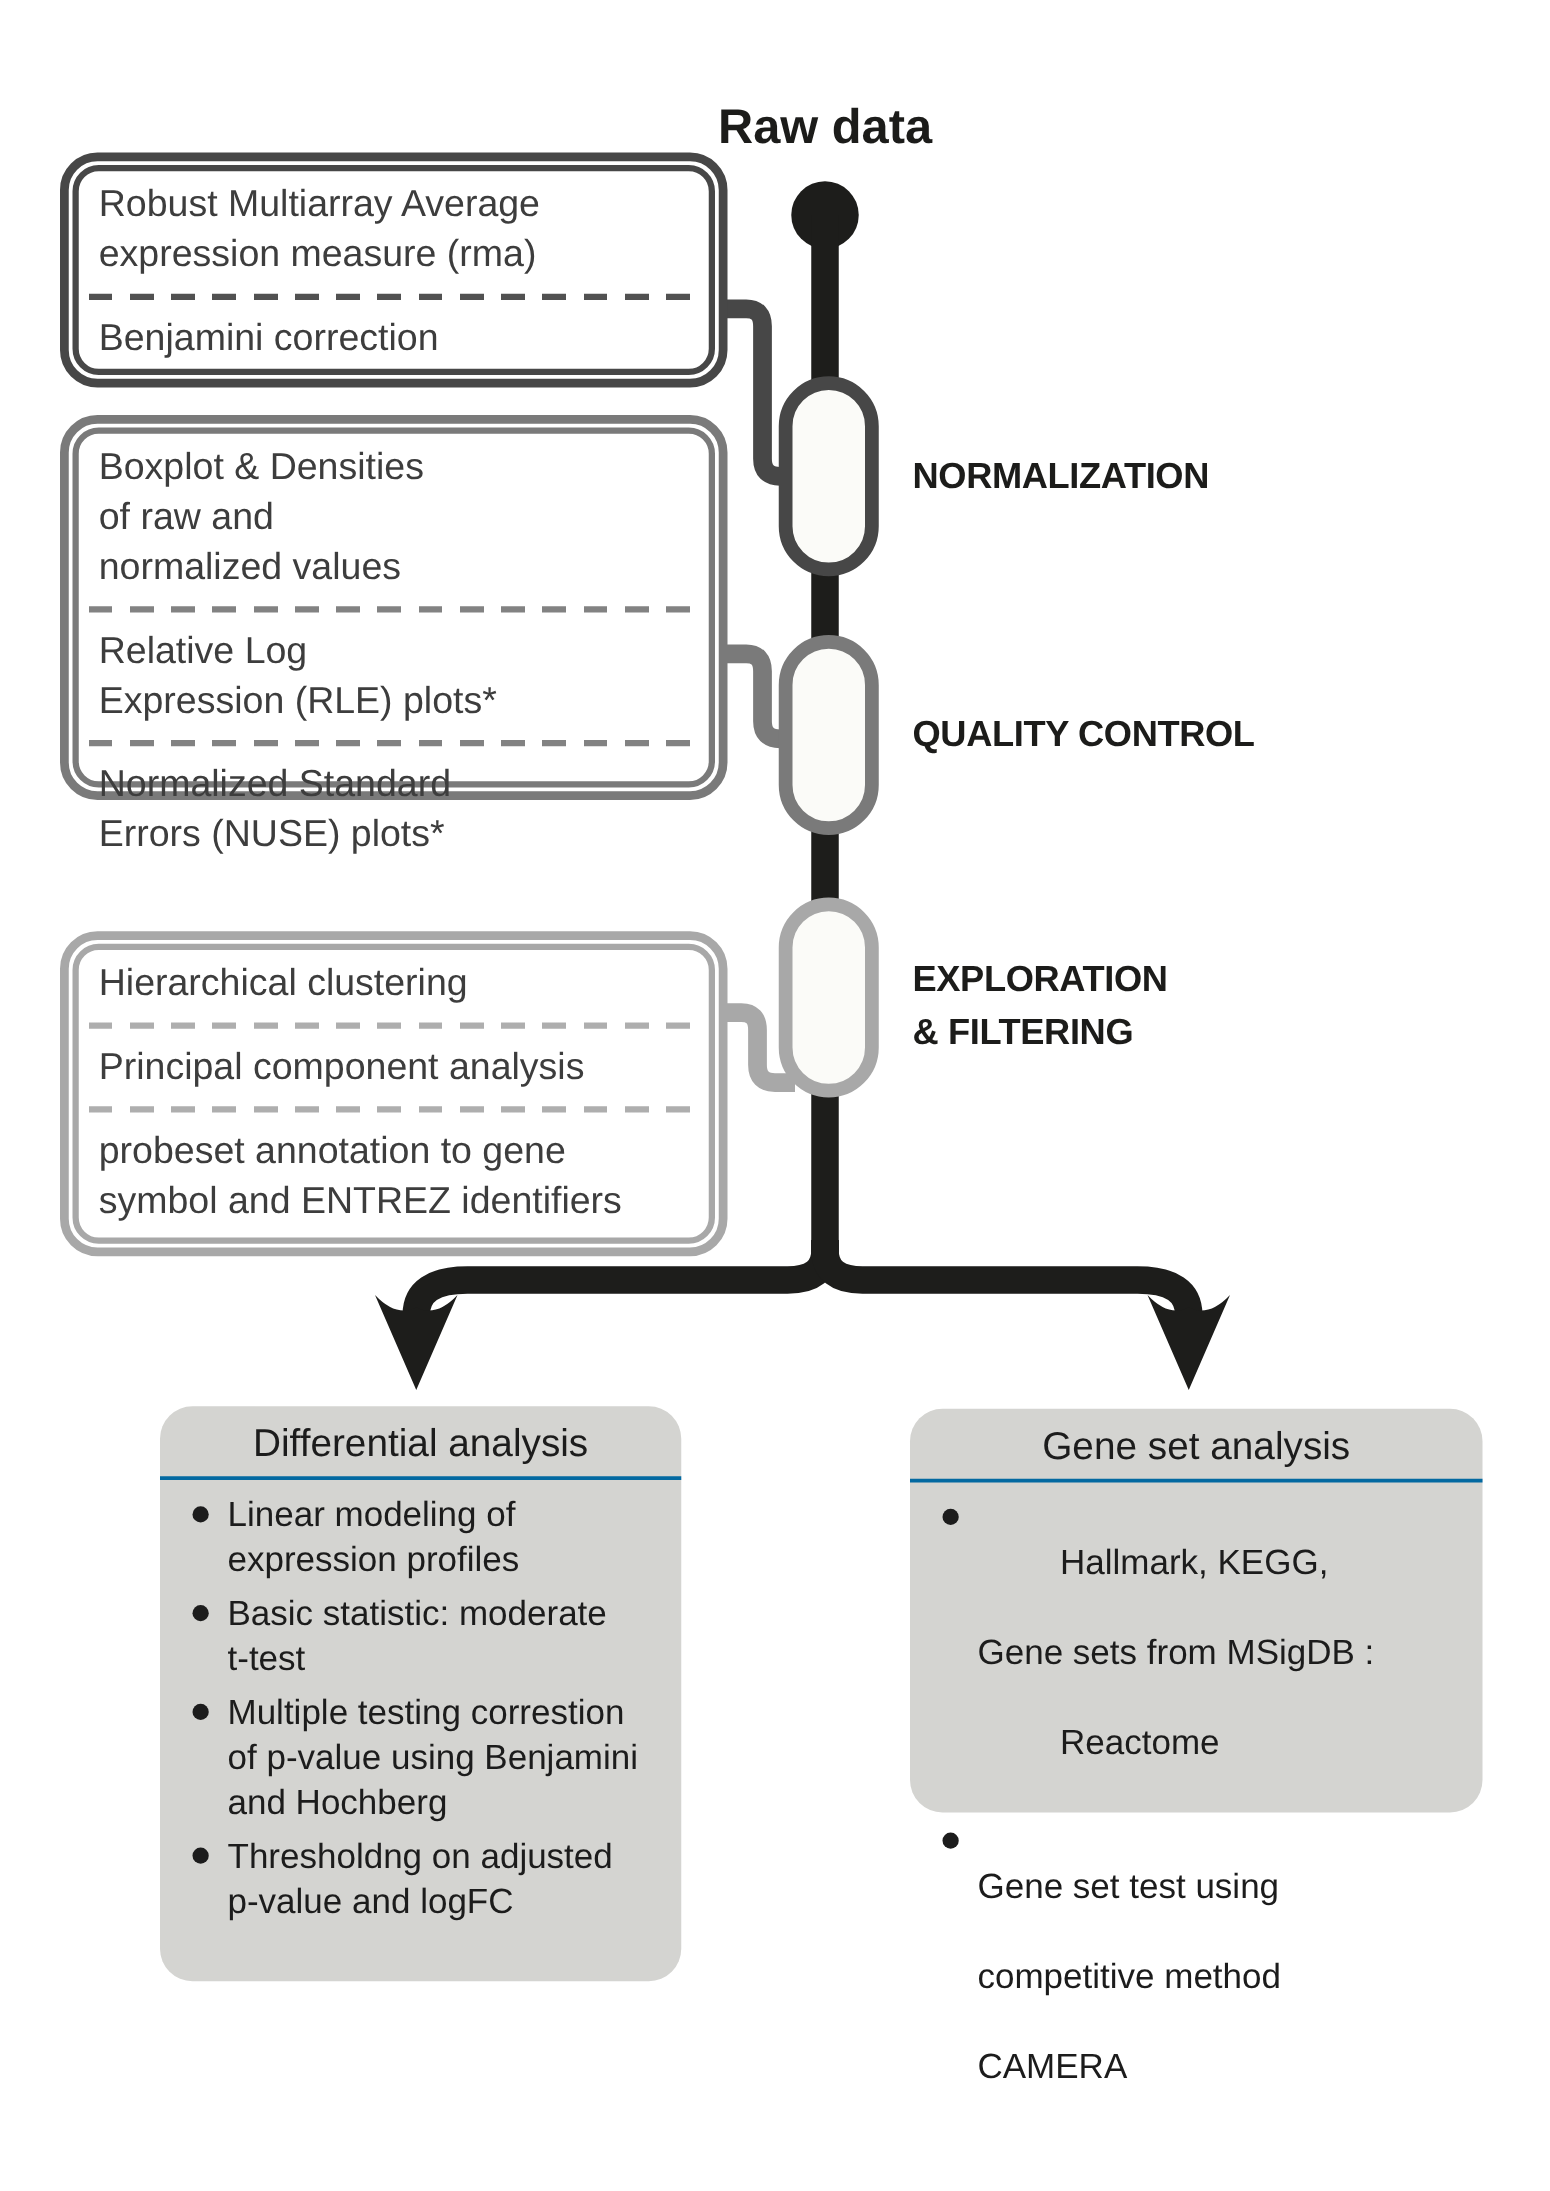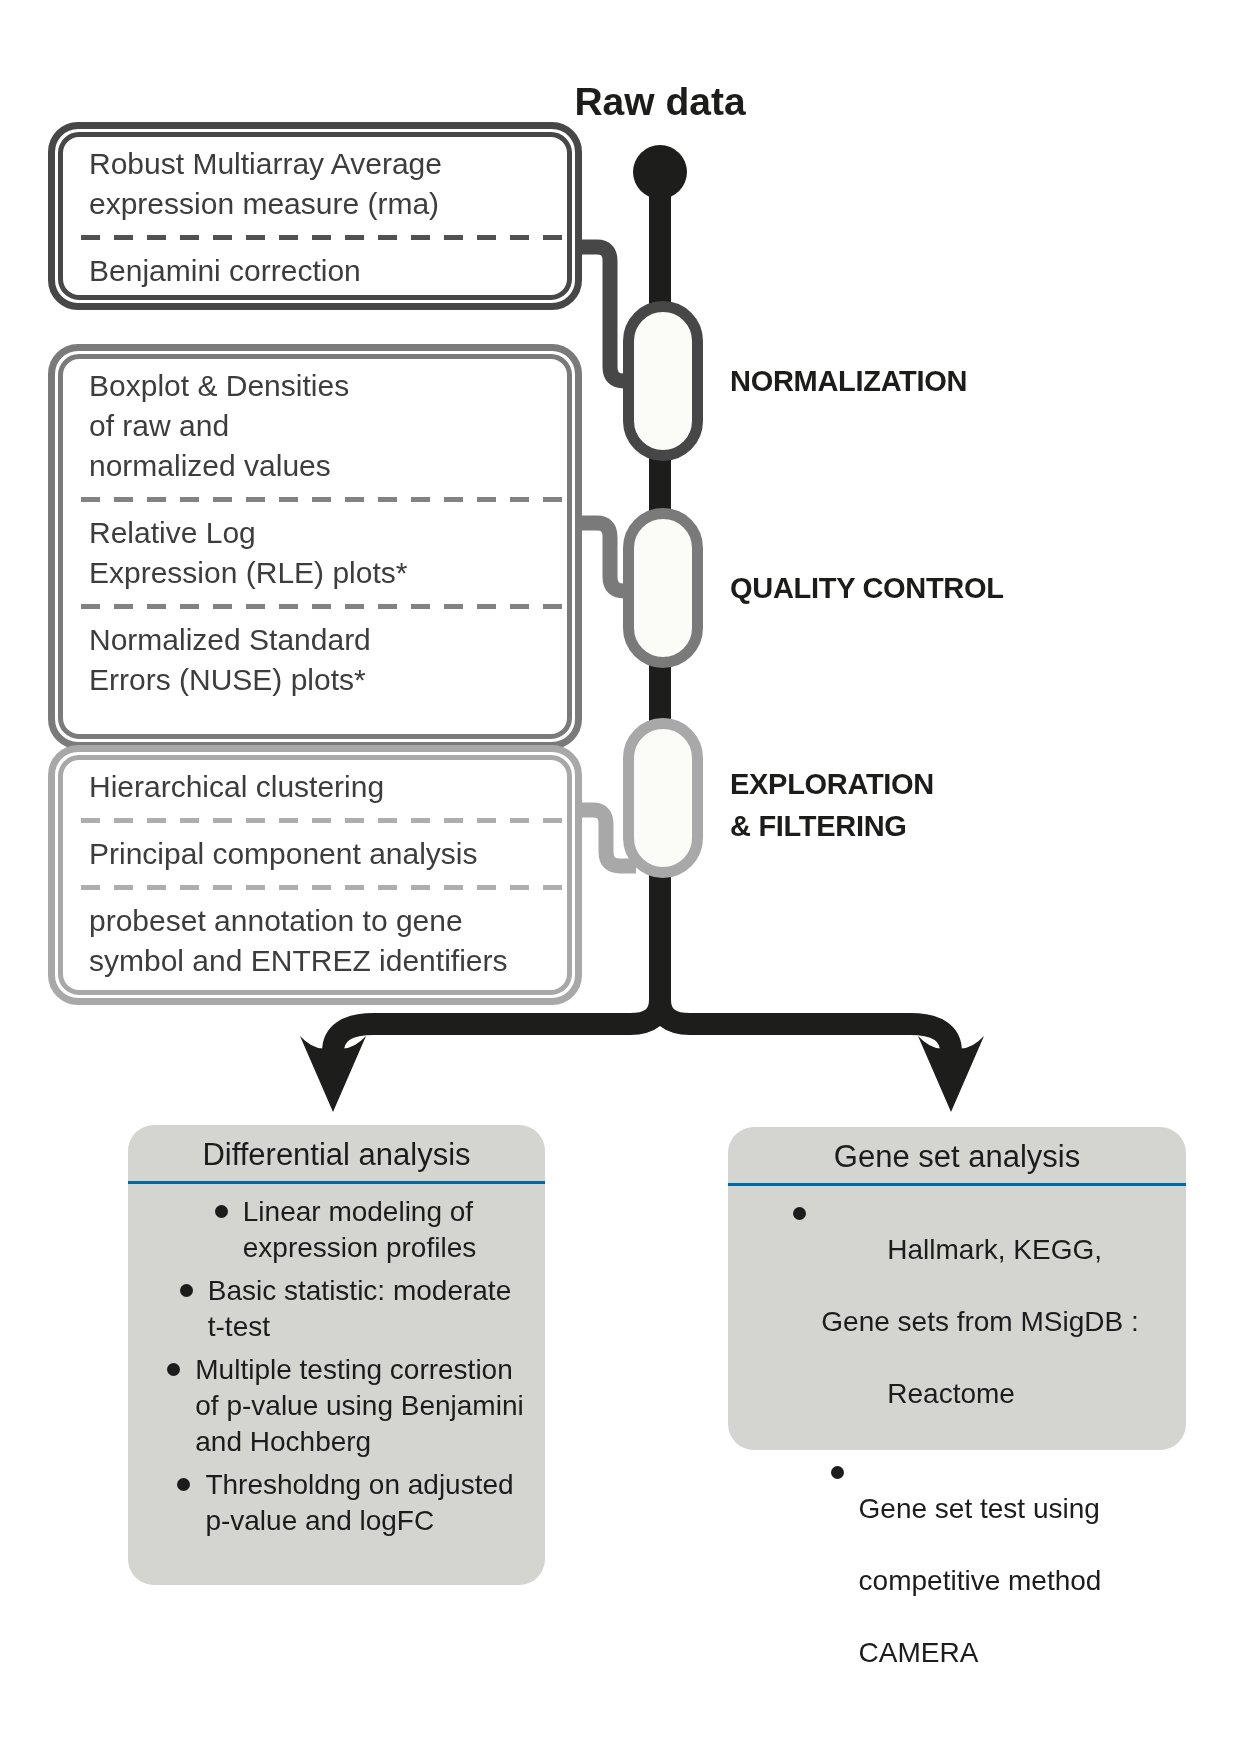--- a/index.html
+++ b/index.html
@@ -20,21 +20,21 @@
     z-index:2;
   }
   .pbox::before{
     content:"";position:absolute;inset:3px;
     border:5px solid;border-color:inherit;border-radius:21px;
     pointer-events:none;
   }
   .pbox.b1{border-color:#474747;--c:#515151;}
   .pbox.b2{border-color:#7a7a7a;--c:#828282;}
   .pbox.b3{border-color:#a8a8a8;--c:#aeaeae;}
-  .pbox .inner{position:relative;padding:8px 6px 4px 22px;}
+  .pbox .inner{position:relative;padding:8px 6px 4px 12px;}
   .sec{
     display:block;white-space:pre-line;
     color:#3d3d3d;font-size:30px;line-height:40px;
     padding:7px 8px 7px 12px;
   }
   .dash{
     height:5px;margin:4px 4px;
     background:repeating-linear-gradient(90deg,var(--c) 0 19px,transparent 19px 33px);
   }
 
@@ -69,21 +69,21 @@
   }
   .rbox.left{left:128px;top:1125px;width:417px;height:460px;}
   .rbox.right{left:728px;top:1127px;width:458px;height:323px;}
   .rbox .title{
     text-align:center;font-size:31px;padding:12px 6px 8px 6px;
     border-bottom:3px solid #0369a1;
   }
   .rbox ul{list-style:none;margin:0;padding:10px 8px 0 26px;}
   .rbox li{
     display:flex;gap:15px;align-items:flex-start;
-    font-size:28px;line-height:36px;margin-bottom:7px;justify-content:center;
+    font-size:28px;line-height:36px;margin-bottom:7px;
   }
   .dot{flex:0 0 auto;width:13px;height:13px;border-radius:50%;background:#1c1c1c;margin-top:11px;}
   .btext{white-space:pre-line;}
   .btext .ln{display:block;}
   .btext .ln.ind{margin-left:66px;}
 </style>
 </head>
 <body>
 
 <div class="page">
@@ -110,21 +110,21 @@
 
   <div class="pbox b1" style="top:122px;height:188px;">
     <div class="inner">
       <span class="sec">Robust Multiarray Average
 expression measure (rma)</span>
       <div class="dash"></div>
       <span class="sec">Benjamini correction</span>
     </div>
   </div>
 
-  <div class="pbox b2" style="top:344px;height:405px;">
+  <div class="pbox b2" style="top:332px;height:308px;">
     <div class="inner">
       <span class="sec">Boxplot &amp; Densities
 of raw and
 normalized values</span>
       <div class="dash"></div>
       <span class="sec">Relative Log
 Expression (RLE) plots*</span>
       <div class="dash"></div>
       <span class="sec">Normalized Standard
 Errors (NUSE) plots*</span>

